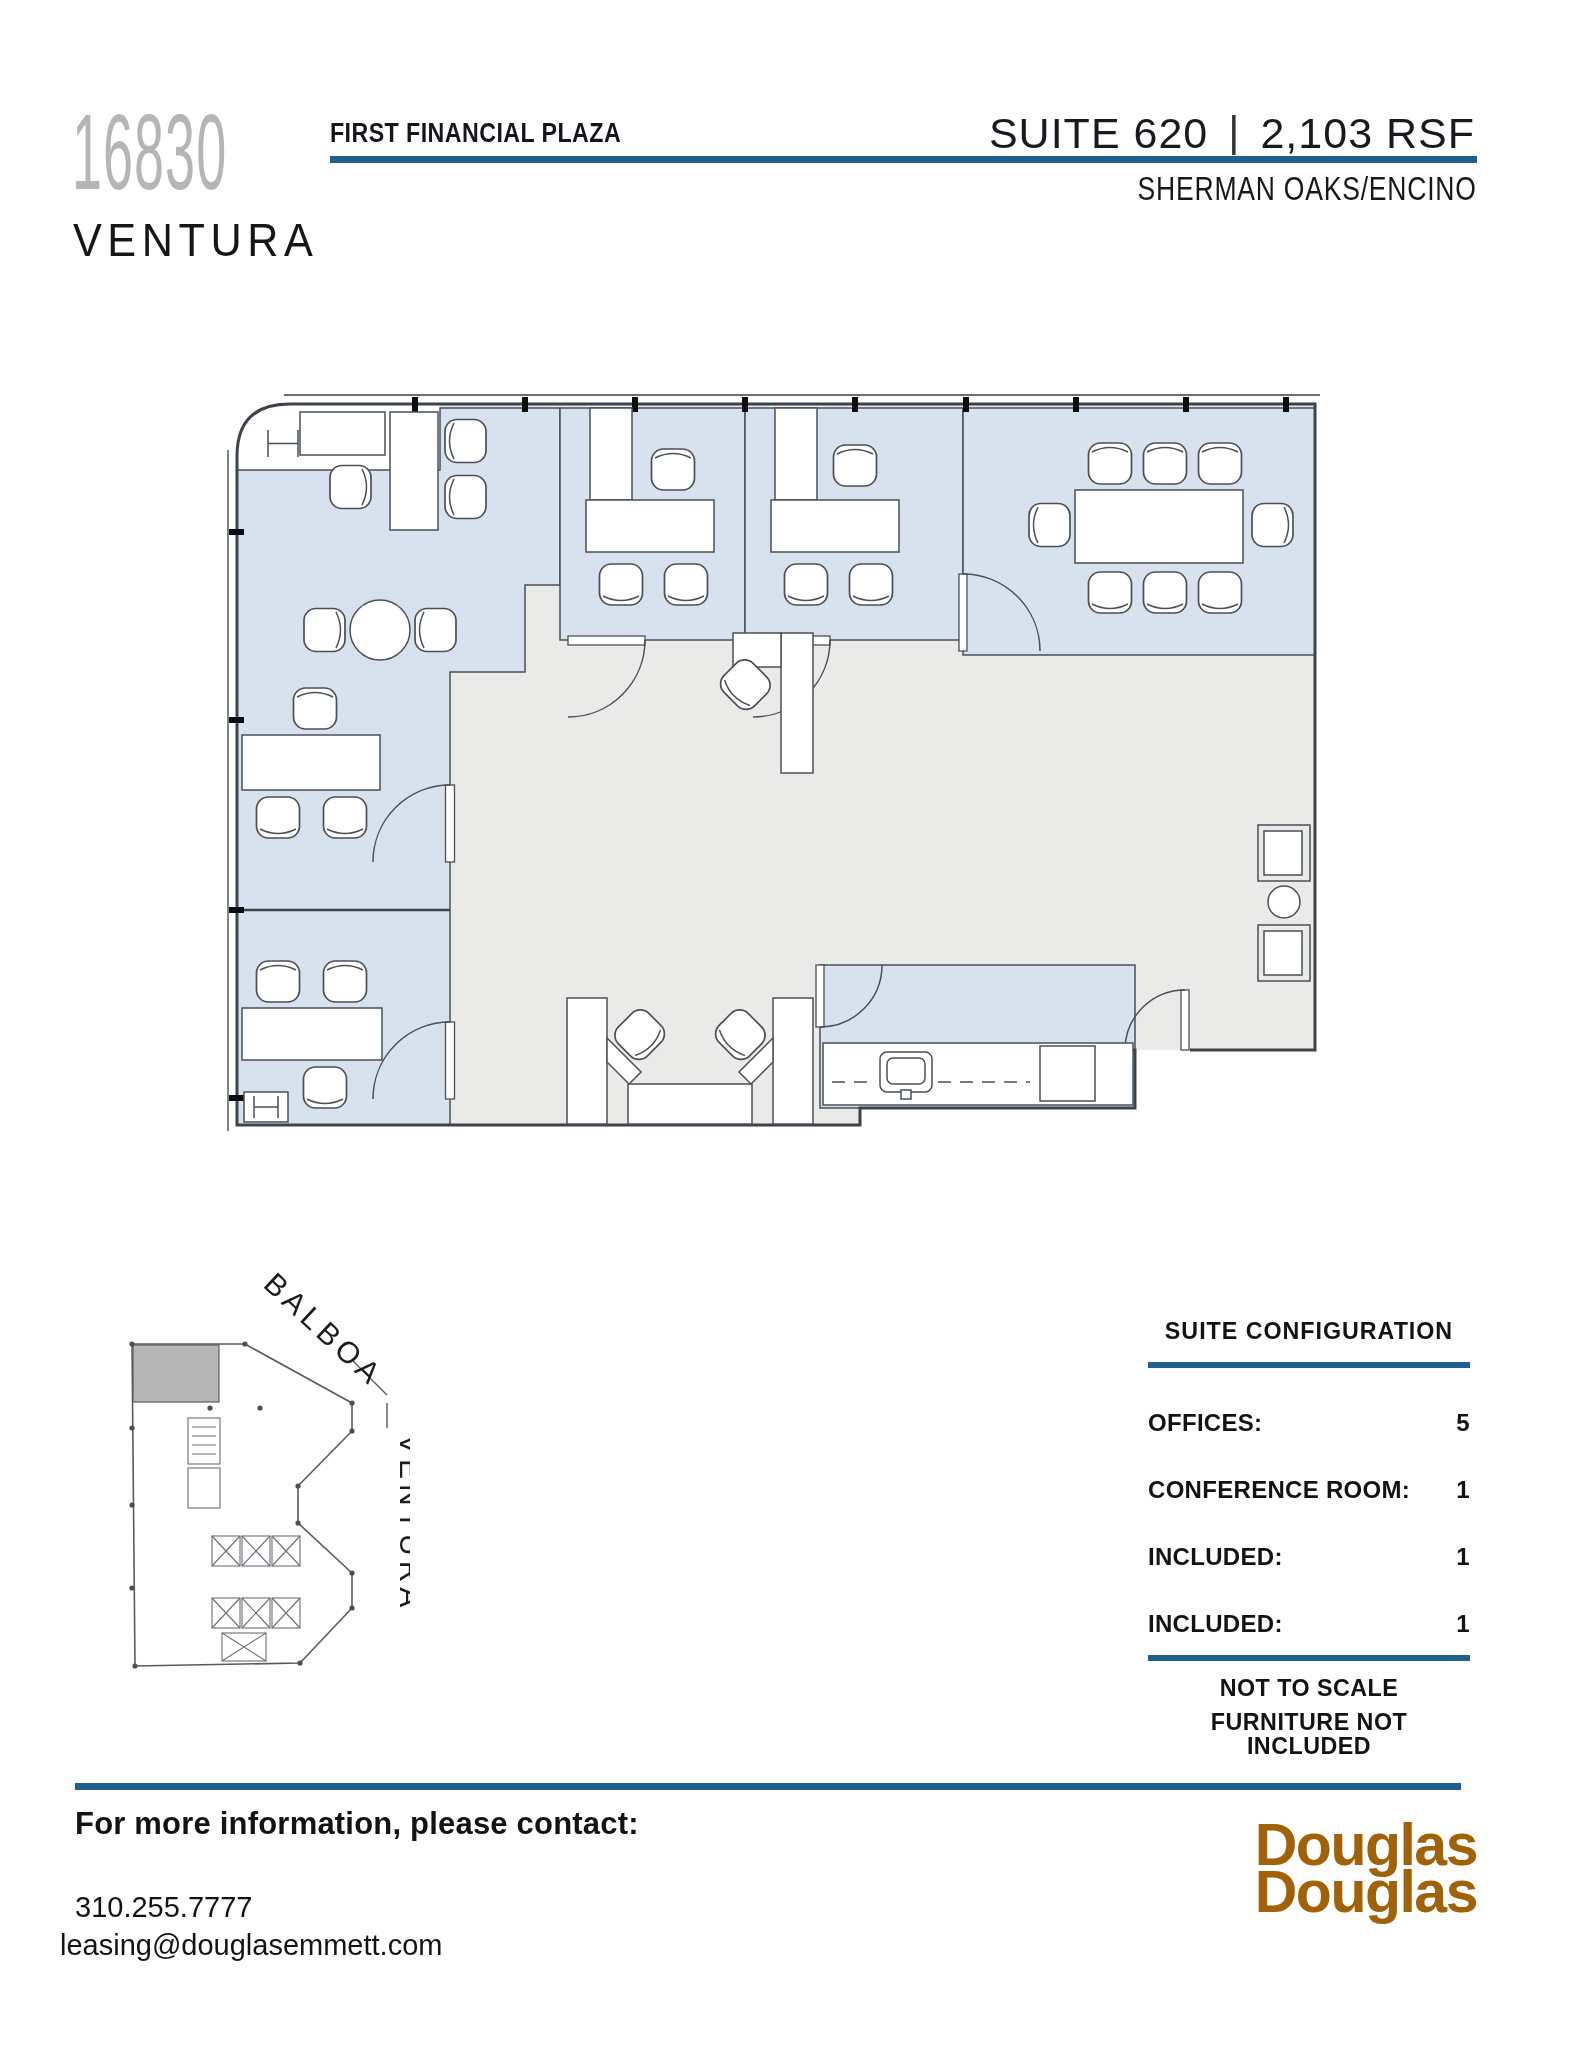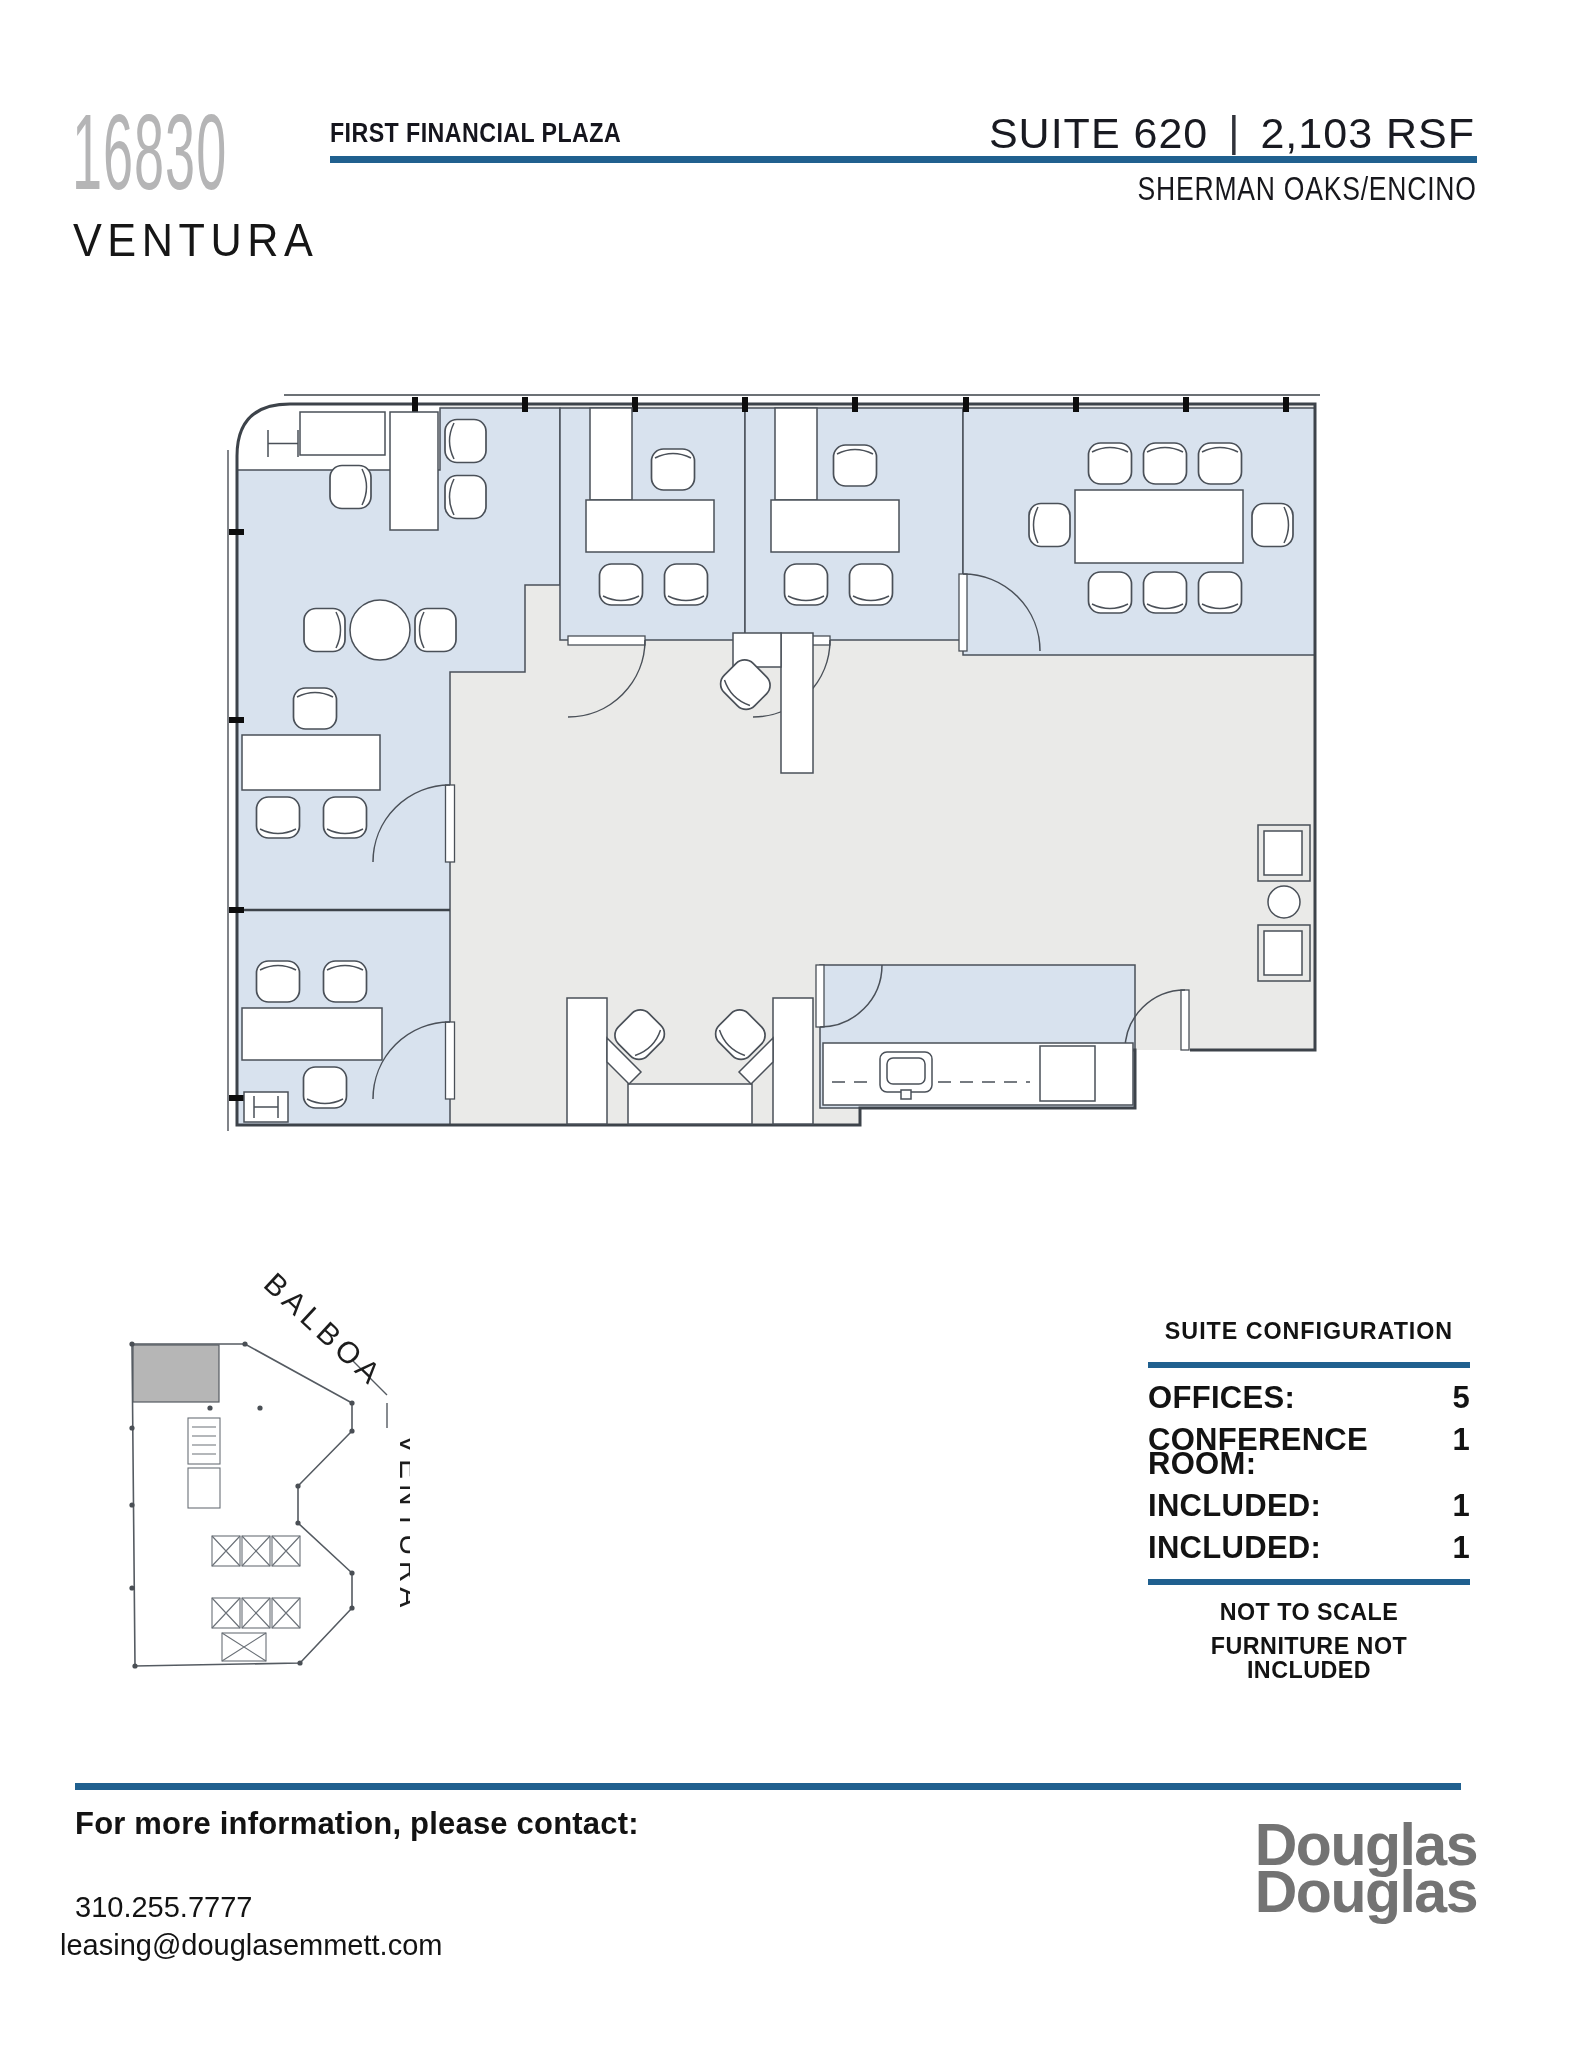--- a/index.html
+++ b/index.html
@@ -14,32 +14,32 @@
   #header-right .sep{display:inline-block;padding:0 20px;font-weight:300;color:#30323a;transform:translateY(-2px);}
   #header-rule{left:330px;right:106px;top:156px;height:7px;background:#20608f;}
   #submarket{right:106px;top:171px;font-size:34px;line-height:1;font-weight:400;color:#17171c;letter-spacing:1px;transform:scale(.78,1);transform-origin:right top;white-space:nowrap;}
 
   
   #config{left:1148px;top:1319px;width:322px;font-weight:bold;}
   .cfg-title{text-align:center;font-size:24px;line-height:24px;letter-spacing:1px;transform:scale(.97,1);transform-origin:center top;}
   .cfg-rule{height:6px;background:#20608f;}
   .cfg-rule.top{margin-top:19px;}
   .cfg-rule.bottom{margin-top:19px;}
-  .cfg-row{display:flex;justify-content:space-between;font-size:31px;line-height:24px;margin-top:18px;letter-spacing:.3px;}
+  .cfg-row{display:flex;justify-content:space-between;font-size:24px;line-height:24px;margin-top:43px;letter-spacing:.3px;}
   .cfg-row:first-of-type{margin-top:26px;}
   .cfg-note{text-align:center;font-size:24px;line-height:24px;letter-spacing:.5px;transform:scale(.97,1);transform-origin:center top;}
   .cfg-note.n1{margin-top:15px;}
   .cfg-note.n2{margin-top:10px;}
 
   
   #footer-rule{left:75px;right:122px;top:1783px;height:7px;background:#20608f;}
   #contact-heading{left:75px;top:1806px;font-size:31px;font-weight:700;letter-spacing:.2px;}
   #contact-phone{left:75px;top:1891px;font-size:29px;text-align:center;}
   #contact-email{left:60px;top:1929px;font-size:29px;}
-  #logo{right:106px;top:1822px;text-align:right;color:#737373;font-weight:700;font-size:59px;line-height:47px;letter-spacing:-1.5px;}
+  #logo{right:106px;top:1822px;text-align:right;color:#a16207;font-weight:700;font-size:59px;line-height:47px;letter-spacing:-1.5px;}
 
   svg text{font-family:"Liberation Sans",sans-serif;}
 </style>
 </head>
 <body>
 
 <div class="abs" id="brand-number">16830</div>
 <div class="abs" id="brand-name">VENTURA</div>
 <div class="abs" id="property-name">FIRST FINANCIAL PLAZA</div>
 

